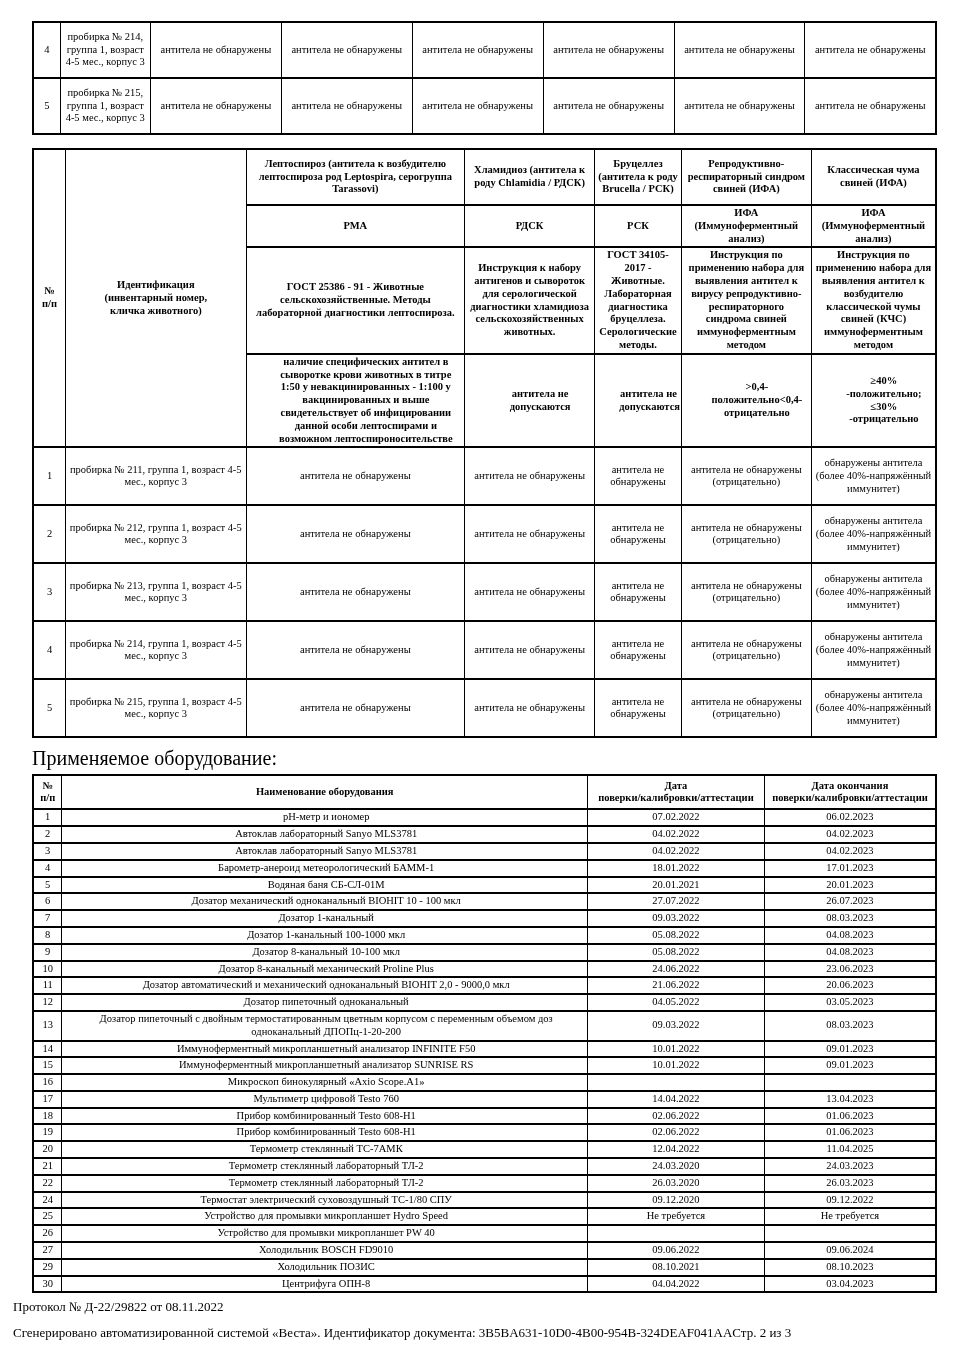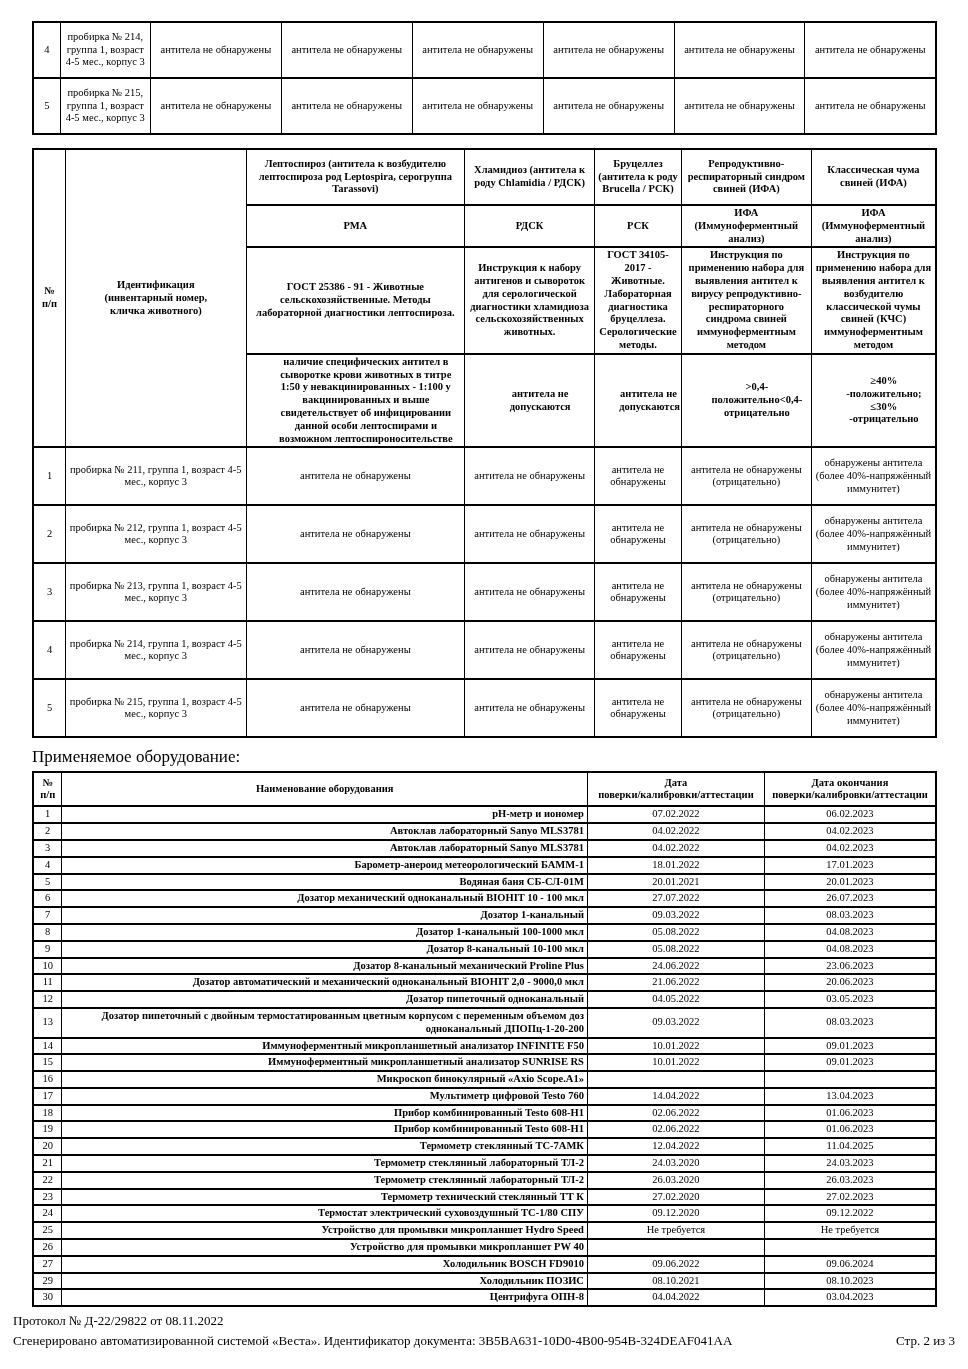--- a/index.html
+++ b/index.html
@@ -35,28 +35,28 @@
   
   #main-table { margin-top: 13px; }
   #main-table .h1 th { height: 56px; }
   #main-table .h2 th { height: 40px; margin-top: 40px; }
   #main-table .h3 th { height: 106px; }
   #main-table .h4 th { height: 90px; padding-left: 24px; }
   #main-table tbody td { height: 58px; }
   
   .equip-title {
     margin: 9px 0 4px 32px;
-    font-size: 17px;
+    font-size: 20px;
   }
   #equip-table thead th { height: 34px; }
   #equip-table tbody td { height: 16px; }
-  #equip-table tbody td.name-cell { text-align: right; padding-left: 6px; font-weight: bold; }
+  #equip-table tbody td.name-cell { text-align: center; padding-left: 6px; }
   
   .footer { margin: 6px 13px 0 13px; font-size: 13px; }
-  .footer-row2 { display: flex; justify-content: space-between; align-items: baseline; margin-top: 4px; }
+  .footer-row2 { display: flex; align-items: baseline; margin-top: 10px; }
 </style>
 </head>
 <body>
 
 <table class="doc" id="top-table">
   <colgroup>
     <col style="width:3%">
       <col style="width:10%">
     <col style="width:14.5%">
       <col style="width:14.5%">
@@ -331,26 +331,20 @@
         <td>24.03.2020</td>
         <td>24.03.2023</td>
       </tr>
       <tr>
         <td>22</td>
         <td class="name-cell">Термометр стеклянный лабораторный ТЛ-2</td>
         <td>26.03.2020</td>
         <td>26.03.2023</td>
       </tr>
       <tr>
-        <td>23</td>
-        <td class="name-cell">Термометр технический стеклянный ТТ К</td>
-        <td>27.02.2020</td>
-        <td>27.02.2023</td>
-      </tr>
-      <tr>
         <td>24</td>
         <td class="name-cell">Термостат электрический суховоздушный ТС-1/80 СПУ</td>
         <td>09.12.2020</td>
         <td>09.12.2022</td>
       </tr>
       <tr>
         <td>25</td>
         <td class="name-cell">Устройство для промывки микропланшет Hydro Speed</td>
         <td>Не требуется</td>
         <td>Не требуется</td>

